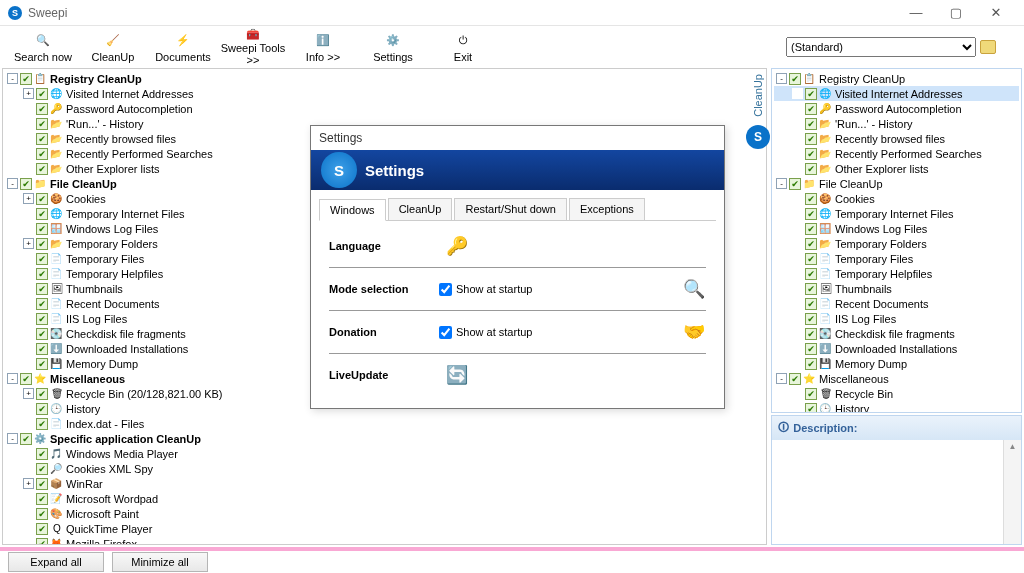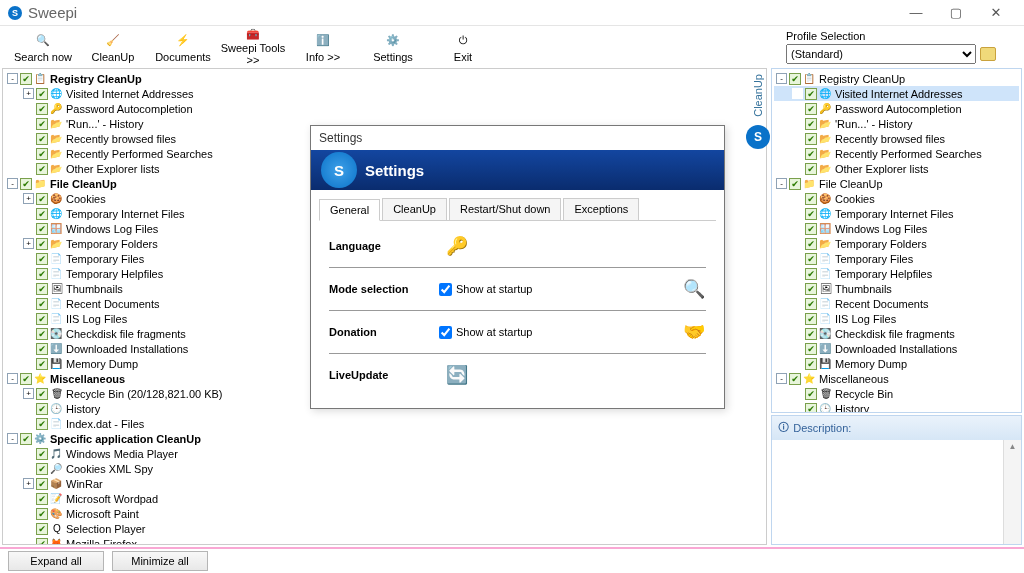--- a/index.html
+++ b/index.html
@@ -1,53 +1,53 @@
 <!DOCTYPE html>
 <html><head>
 <meta charset="utf-8">
 <style>
 * { box-sizing: border-box; font-family: "Segoe UI", Tahoma, sans-serif; }
 body { margin: 0; width: 1024px; height: 573px; background: #fff; overflow: hidden; font-size: 11px; color: #000; }
 .titlebar { height: 26px; display: flex; align-items: center; padding: 0 8px; background: #fff; border-bottom: 1px solid #e5e5e5; }
 .titlebar .app-icon { width: 14px; height: 14px; border-radius: 50%; background: #0a72c9; display: flex; align-items: center; justify-content: center; color: #fff; font-size: 9px; font-weight: bold; margin-right: 6px; }
-.titlebar .title { color: #666; font-size: 15px; }
+.titlebar .title { color: #666; font-size: 12px; }
 .titlebar .winbtns { margin-left: auto; display: flex; }
 .titlebar .winbtns div { width: 40px; height: 20px; display: flex; align-items: center; justify-content: center; color: #555; font-size: 13px; cursor: pointer; }
 .toolbar { height: 40px; display: flex; align-items: center; padding: 0 8px; background: #fff; }
 .toolbar .tbitem { display: flex; flex-direction: column; align-items: center; justify-content: center; width: 70px; height: 40px; cursor: pointer; text-align: center; font-size: 11px; }
 .toolbar .tbitem .ticon { width: 22px; height: 22px; display: flex; align-items: center; justify-content: center; }
 .toolbar .right { margin-left: auto; display: flex; align-items: flex-start; gap: 6px; flex-direction: column; padding-top: 2px; width: 230px; }
 .profile-block { display: flex; flex-direction: column; gap: 2px; width: 100%; }
 .profile-block label { font-size: 11px; }
 .profile-block .row { display: flex; gap: 4px; align-items: center; }
 .profile-block select { width: 190px; font-size: 11px; height: 20px; }
 .folder-icon { width: 16px; height: 14px; background: #f0d97a; border: 1px solid #c9a23d; border-radius: 2px; position: relative; }
 .main { display: flex; height: calc(573px - 26px - 40px - 26px); }
 .left-tree { width: 765px; border: 1px solid #ccc; margin: 2px; overflow: auto; font-size: 11px; background: #fff; }
 .right-panel { flex: 1; display: flex; flex-direction: column; margin: 2px; gap: 2px; }
 .right-panel .rtree { border: 1px solid #bfd6ef; flex: 1; overflow: hidden; font-size: 11px; background: #fff; }
 .right-panel .desc { border: 1px solid #bfd6ef; height: 130px; background: #fff; display: flex; flex-direction: column; }
-.desc .desc-hdr { height: 14px; background: linear-gradient(#eaf2fb,#d6e6f6); display: flex; align-items: center; padding: 12px 6px; color: #34629a; font-weight: normal; }
+.desc .desc-hdr { height: 14px; background: linear-gradient(#eaf2fb,#d6e6f6); display: flex; align-items: center; padding: 12px 6px; color: #34629a; font-weight: bold; }
 .desc .desc-hdr::before { content: "🛈"; margin-right: 4px; }
 .desc .desc-body { flex: 1; display: flex; }
 .desc .desc-body .scrollpad { width: 18px; background: #f4f4f4; border-left: 1px solid #ddd; display: flex; align-items: flex-start; justify-content: center; }
 .desc .desc-body .scrollpad::before { content: "▲"; font-size: 8px; color: #888; margin-top: 2px; }
 .sidebar-tab { position: absolute; right: 254px; top: 70px; display: flex; flex-direction: column; align-items: center; gap: 4px; }
 .sidebar-tab .sweepi-bubble { width: 24px; height: 24px; border-radius: 50%; background: #0a72c9; display:flex;align-items:center;justify-content:center;color:#fff;font-weight:bold;font-size:12px;}
 .sidebar-tab .tablabel { writing-mode: vertical-rl; transform: rotate(180deg); color: #35729b; font-size: 11px; padding: 4px 0; }
 .tree { padding: 2px; }
 .tree .row { display: flex; align-items: center; height: 15px; white-space: nowrap; }
 .tree .row.sel { background: #cfe4fa; }
 .tree .toggle { width: 11px; height: 11px; border: 1px solid #8fa2b5; display: inline-flex; align-items: center; justify-content: center; font-size: 8px; line-height: 8px; margin-right: 2px; background: #fff; }
 .tree .toggle.none { border: none; }
 .tree .chk { width: 12px; height: 12px; border: 1px solid #7aa04c; display: inline-flex; align-items: center; justify-content: center; font-size: 9px; color: #2a7a00; margin-right: 2px; background: #e8f5db; }
 .tree .ikon { width: 14px; height: 14px; display: inline-flex; align-items: center; justify-content: center; margin-right: 2px; font-size: 10px; }
 .tree .lbl { }
 .tree .bold { font-weight: bold; }
-.bottom { height: 26px; display: flex; align-items: center; padding: 0 8px; gap: 8px; border-top: 2px solid #f9a8d4; background: #fff; }
+.bottom { height: 26px; display: flex; align-items: center; padding: 0 8px; gap: 8px; border-top: 4px solid #f9a8d4; background: #fff; }
 .bottom button { width: 96px; height: 20px; font-size: 11px; border: 1px solid #b5b5b5; background: linear-gradient(#f8f8f8,#e8e8e8); cursor: pointer; }
 
 .dialog { position: absolute; left: 310px; top: 125px; width: 415px; background: #fff; border: 1px solid #777; box-shadow: 2px 2px 8px rgba(0,0,0,0.15); }
 .dialog .dtitle { height: 24px; display: flex; align-items: center; padding: 0 8px; font-size: 12px; background: #fff; color: #333; }
 .dialog .dbanner { height: 40px; background: linear-gradient(#1346a0,#0a2c6e); display: flex; align-items: center; padding: 0 10px; gap: 8px; }
 .dialog .dbanner .bicon { width: 36px; height: 36px; border-radius: 50%; background: radial-gradient(#3ea0e8,#0a72c9); display: flex; align-items: center; justify-content: center; color: #fff; font-weight: bold; font-size: 15px; }
 .dialog .dbanner .btxt { color: #fff; font-size: 15px; font-weight: bold; }
 .dialog .tabs { display: flex; border-bottom: 1px solid #ccc; margin: 8px 8px 0 8px; }
 .dialog .tabs .tab { padding: 4px 10px; font-size: 11px; border: 1px solid #ccc; border-bottom: none; margin-right: 2px; background: #f5f5f5; cursor: pointer; }
 .dialog .tabs .tab.active { background: #fff; border-bottom: 1px solid #fff; position: relative; top: 1px; }
@@ -103,21 +103,20 @@
         <div class="ticon">⚙️</div>
         <div>Settings</div>
       </div>
       <div class="tbitem">
         <div class="ticon">⏻</div>
         <div>Exit</div>
       </div>
     </div>
   <div class="right">
     <div class="profile-block">
-      <label>Profile Selection</label>
       <div class="row">
         <select>
           <option>(Standard)</option>
         </select>
         <div class="folder-icon"></div>
       </div>
     </div>
   </div>
 </div>
 
@@ -301,21 +300,21 @@
         <div class="row" style="padding-left: 18px;">
           <span class="toggle none"></span>
           <span class="chk">✔</span>
           <span class="ikon">🎨</span>
           <span class="lbl">Microsoft Paint</span>
         </div>
         <div class="row" style="padding-left: 18px;">
           <span class="toggle none"></span>
           <span class="chk">✔</span>
           <span class="ikon">Q</span>
-          <span class="lbl">Selection Player</span>
+          <span class="lbl">QuickTime Player</span>
         </div>
         <div class="row" style="padding-left: 18px;">
           <span class="toggle none"></span>
           <span class="chk">✔</span>
           <span class="ikon">🦊</span>
           <span class="lbl">Mozilla Firefox</span>
         </div>
       </div>
   </div>
   <div class="right-panel">
@@ -481,21 +480,21 @@
   <button>Minimize all</button>
 </div>
 
 <div class="dialog">
   <div class="dtitle">Settings</div>
   <div class="dbanner">
     <div class="bicon">S</div>
     <div class="btxt">Settings</div>
   </div>
   <div class="tabs" id="dlgTabs">
-      <div class="tab active">General</div>
+      <div class="tab active">Windows</div>
       <div class="tab">CleanUp</div>
       <div class="tab">Restart/Shut down</div>
       <div class="tab">Exceptions</div>
     </div>
   <div class="dbody">
     <div class="drow">
       <div class="dlabel">Language</div>
       <div class="dicon">🔑</div>
     </div>
     <div class="drow">

